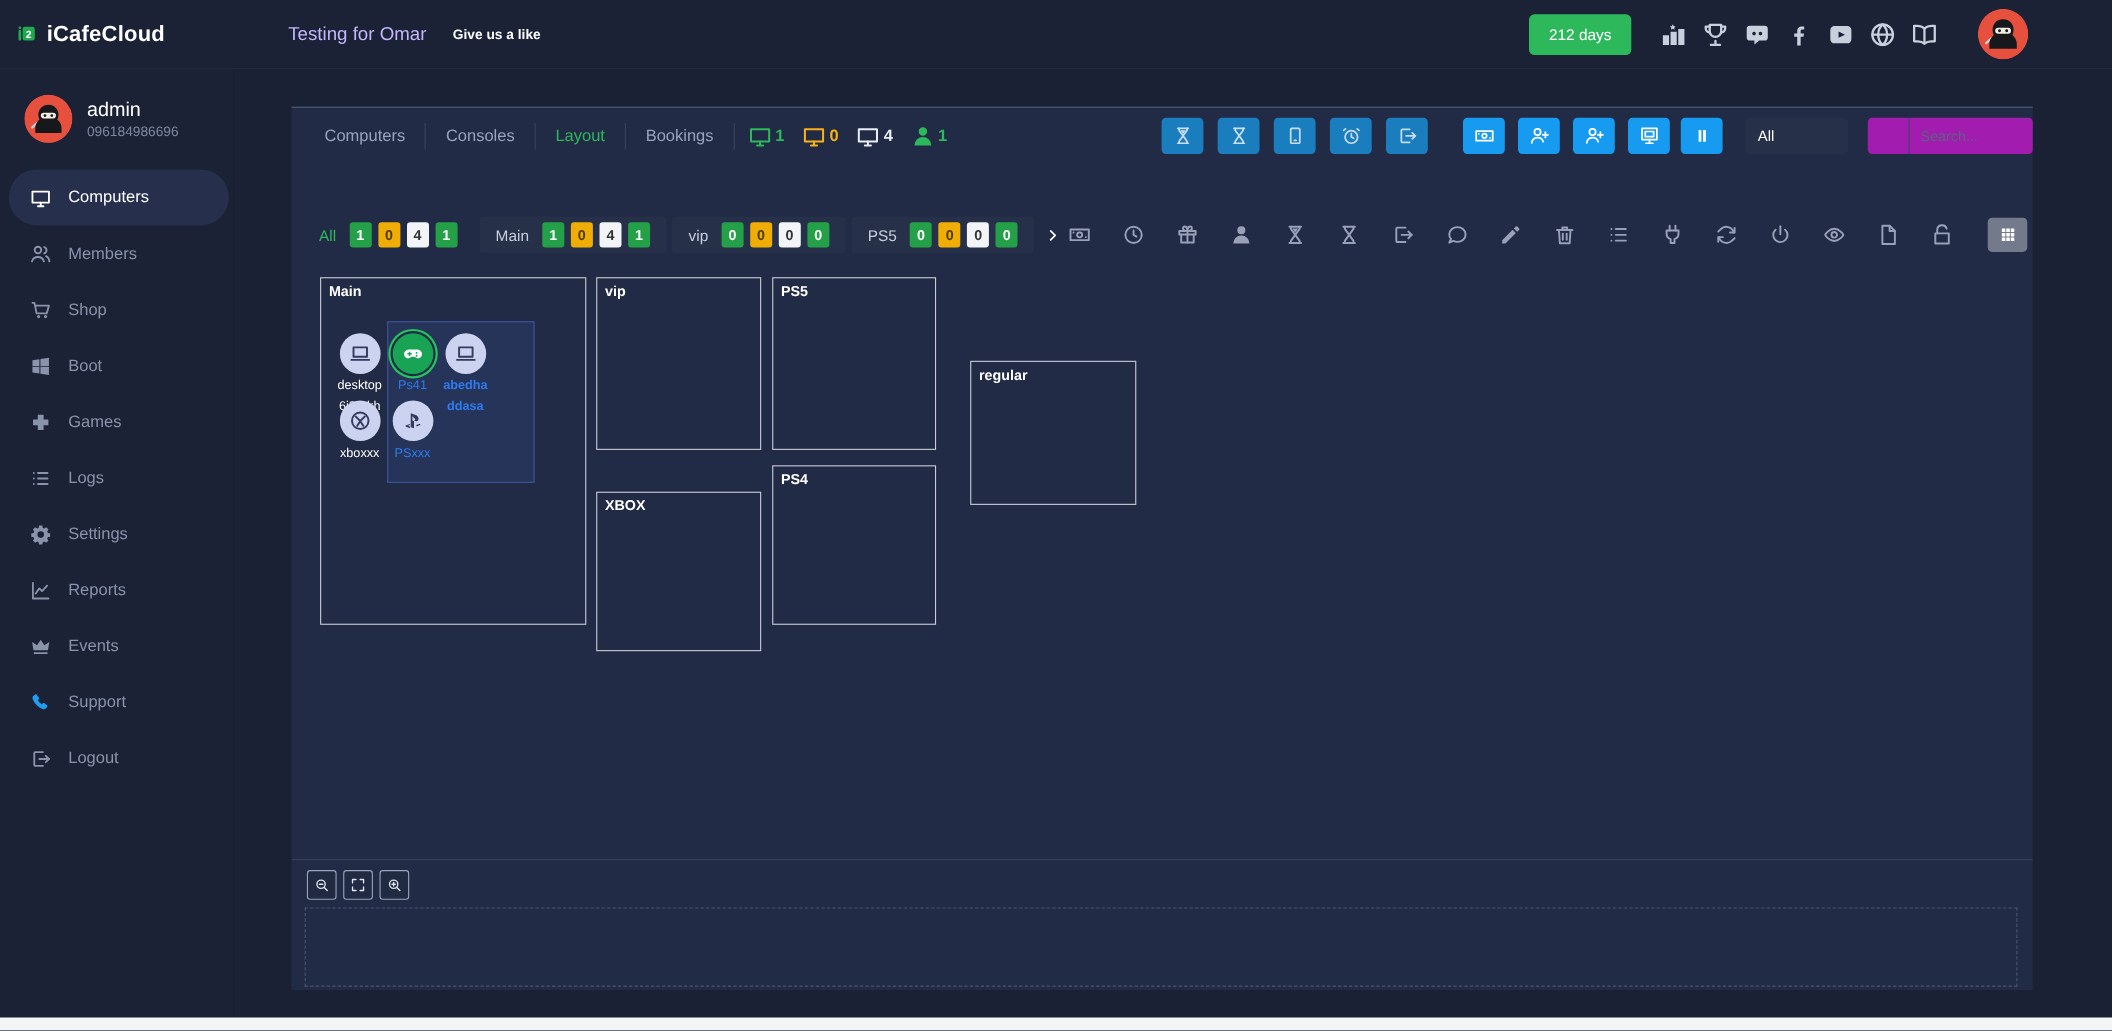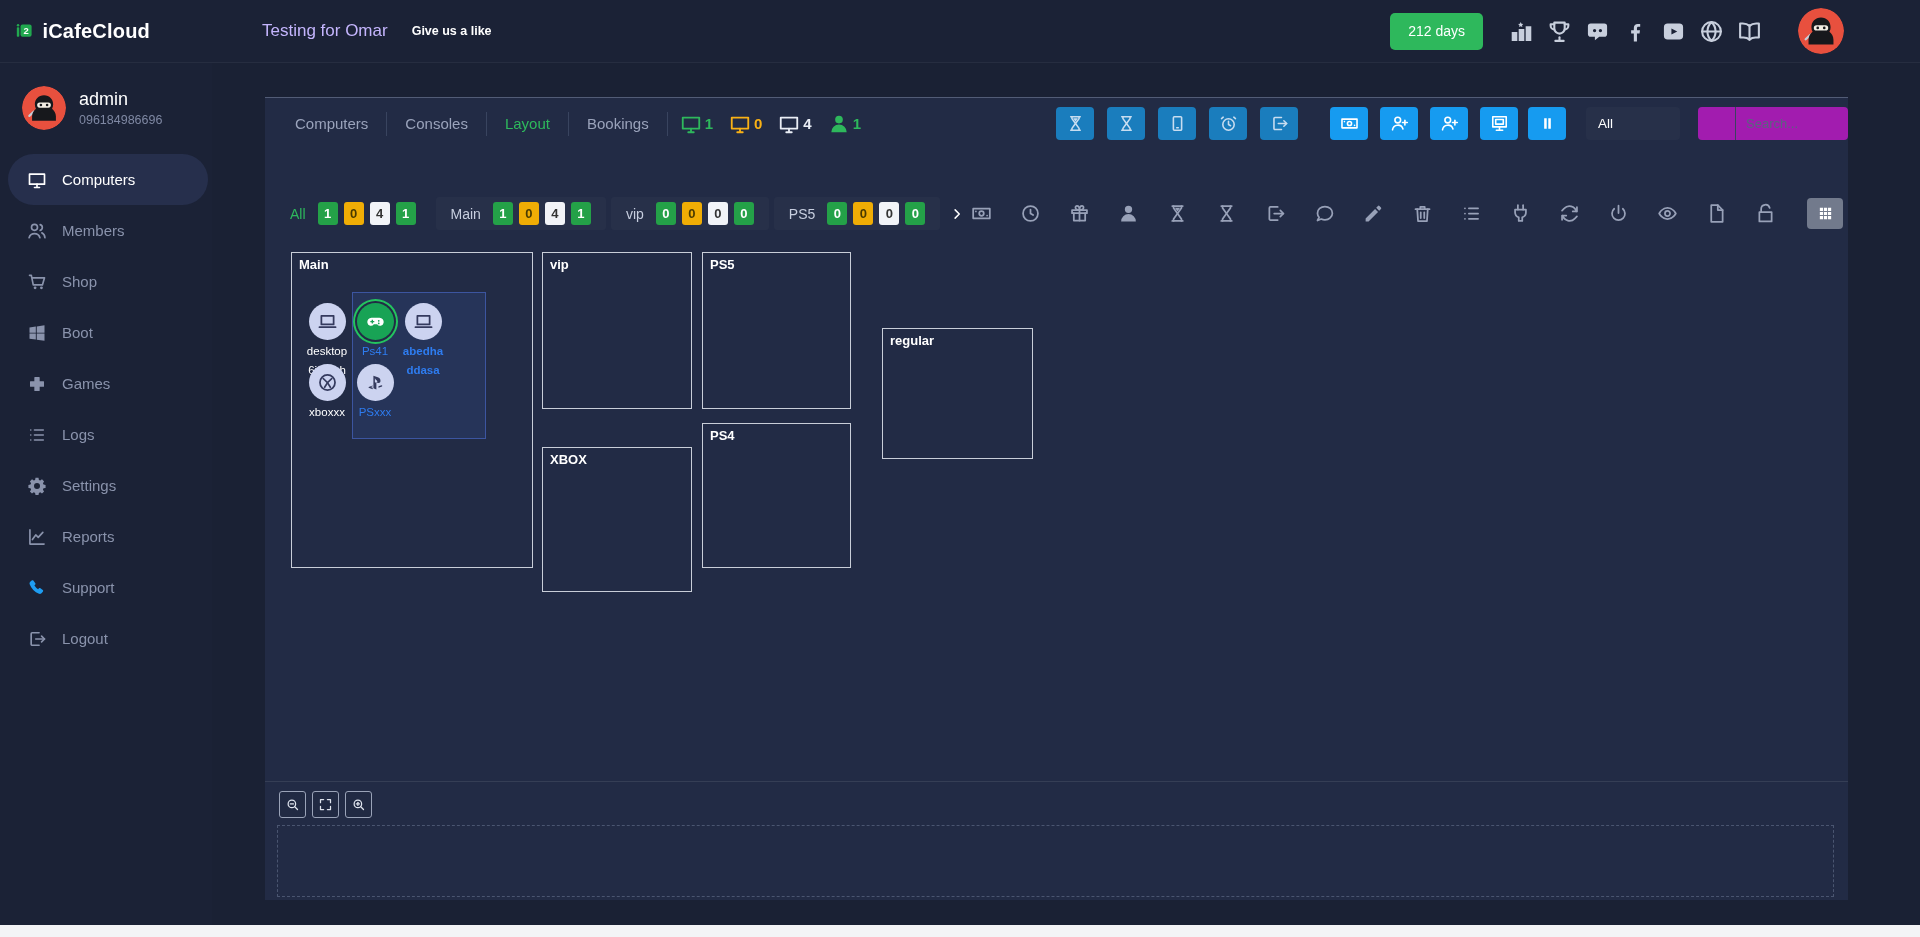--- a/index.html
+++ b/index.html
@@ -277,20 +277,28 @@
           <span class="nav-lb">Settings</span>
         </div>
         <div class="nav-item">
           <span class="nav-ic">
             <svg viewBox="0 0 24 24">
               <path d="M3.5 3.5v17h17" fill="none" stroke="currentColor" stroke-width="2" stroke-linecap="round" stroke-linejoin="round"></path>
               <path d="M6.5 15l4-5.5 3 3L19 6.5" fill="none" stroke="currentColor" stroke-width="2" stroke-linecap="round" stroke-linejoin="round"></path>
             </svg>
           </span>
           <span class="nav-lb">Reports</span>
+        </div>
+        <div class="nav-item">
+          <span class="nav-ic">
+            <svg viewBox="0 0 24 24">
+              <path fill-rule="evenodd" d="M4.1 15.9h15.8l1.5-9-5.4 3.5L12 4.2 8 10.4 2.6 6.9z M4.5 18h15v1.8h-15z" fill="currentColor"></path>
+            </svg>
+          </span>
+          <span class="nav-lb">Events</span>
         </div>
         <div class="nav-item">
           <span class="nav-ic" style="color: rgb(30, 157, 242);">
             <svg viewBox="0 0 24 24">
               <path fill-rule="evenodd" d="M7.6 3.1c-.5-.6-1.4-.7-2-.1L3.9 4.6c-.8.8-1.1 2-.7 3 1.9 5.2 6 9.4 11.2 11.3 1 .4 2.2.1 3-.7l1.6-1.7c.6-.6.5-1.5-.1-2l-2.8-2.2c-.5-.4-1.2-.4-1.7.1l-1.1 1a13.8 13.8 0 0 1-4.4-4.4l1-1.1c.5-.5.5-1.2.1-1.7z" fill="currentColor"></path>
             </svg>
           </span>
           <span class="nav-lb">Support</span>
         </div>
         <div class="nav-item">

